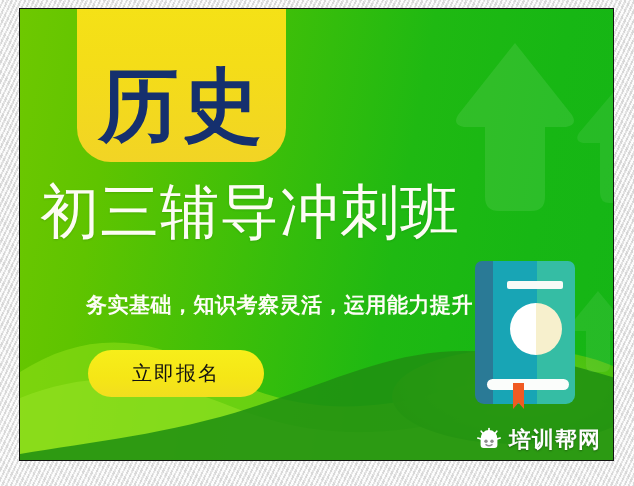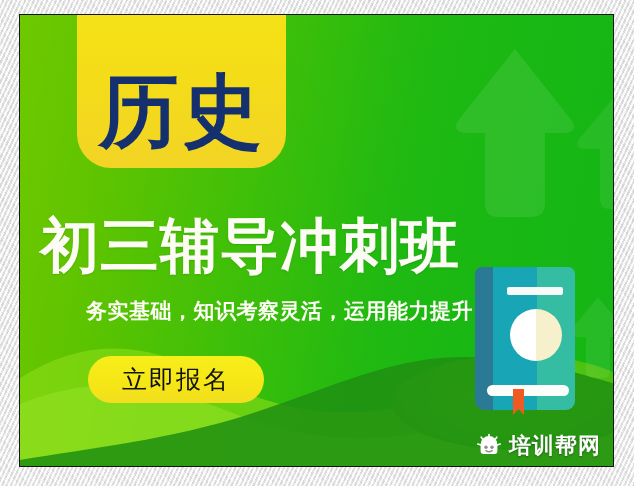--- a/index.html
+++ b/index.html
@@ -23,21 +23,21 @@
       repeating-linear-gradient(115deg, rgba(255,255,255,0.85) 0 2px, rgba(215,215,215,0.55) 2px 4px),
       repeating-linear-gradient(55deg, rgba(250,250,250,0.6) 0 3px, rgba(205,205,205,0.45) 3px 6px),
       linear-gradient(180deg,#e4e4e4 0%,#dcdcdc 40%,#e9e9e9 100%);
     overflow: hidden;
   }
 
   
   #poster {
     position: absolute;
     left: 19px;
-    top: 14px;
+    top: 8px;
     width: 595px;
     height: 453px;
     border: 1px solid #141414;
     box-sizing: border-box;
     overflow: hidden;
     background: linear-gradient(100deg,
         #6ec800 0%,
         #5fc400 16%,
         #3dbf09 40%,
         #1fb912 62%,
@@ -80,26 +80,25 @@
   }
 
   
   #headline {
     position: absolute;
     left: 20px;
     top: 172px;
     font-family: "DejaVu Sans", "Liberation Sans", sans-serif;
     font-size: 59px;
     line-height: 1.05;
-    font-weight: bold;
+    font-weight: normal;
     color: #fdfcf4;
     letter-spacing: 1px;
     white-space: nowrap;
     text-shadow: 0 1px 2px rgba(0,80,0,0.18);
-    margin-top: 28px;
   }
 
   
   #subtitle {
     position: absolute;
     left: 27px;
     top: 282px;
     font-family: "DejaVu Sans", "Liberation Sans", sans-serif;
     font-size: 21px;
     font-weight: bold;
@@ -118,21 +117,21 @@
     height: 47px;
     background: linear-gradient(180deg,#f7ee1a 0%,#f5e616 60%,#f2de1f 100%);
     border-radius: 24px;
     display: flex;
     align-items: center;
     justify-content: center;
     cursor: pointer;
   }
   #cta-button-label {
     font-family: "DejaVu Sans", "Liberation Sans", sans-serif;
-    font-size: 25px;
+    font-size: 20px;
     font-weight: normal;
     color: #111111;
     letter-spacing: 2px;
     white-space: nowrap;
   }
 
   
   #book {
     position: absolute;
     left: 455px;

